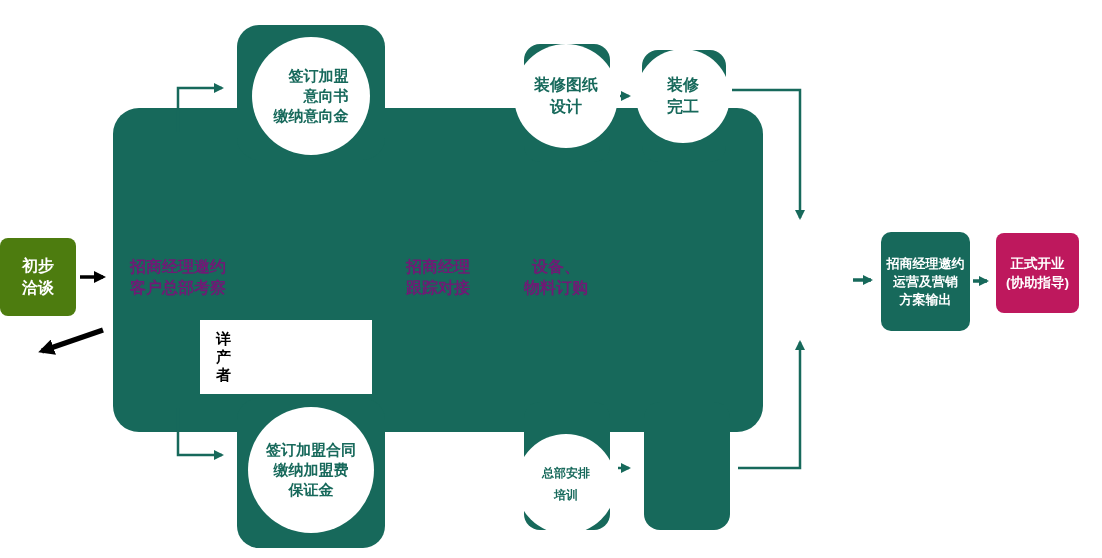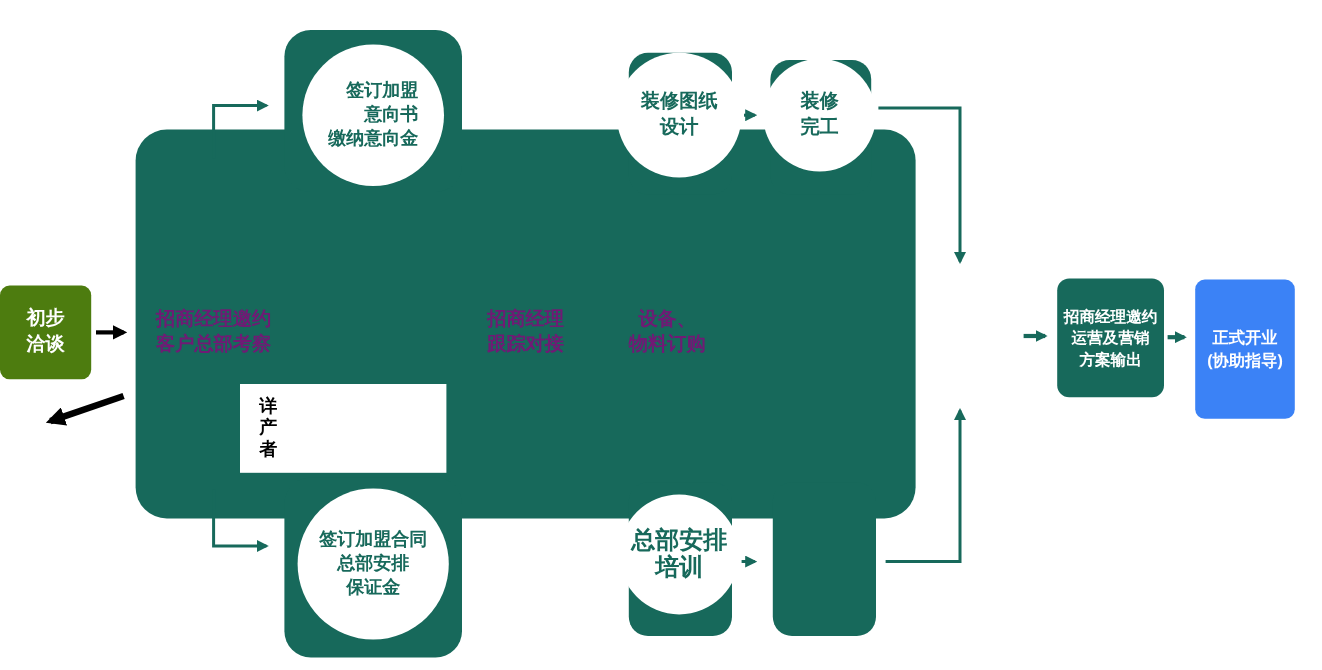--- a/index.html
+++ b/index.html
@@ -38,41 +38,41 @@
 
   .circle {
     position:absolute; z-index:2; background:#ffffff; border-radius:50%;
     display:flex; align-items:center; justify-content:center;
     text-align:center; color:#17695b; font-weight:bold; white-space:pre-line;
   }
   .c1 { left:252px; top:37px;  width:118px; height:118px; font-size:15px; line-height:20px;text-align:right; }
   .c2 { left:514px; top:44px;  width:104px; height:104px; font-size:16px; line-height:22px; }
   .c3 { left:636px; top:49px;  width:94px;  height:94px;  font-size:16px; line-height:22px; }
   .c4 { left:248px; top:407px; width:126px; height:126px; font-size:15px; line-height:20px; }
-  .c5 { left:516px; top:412px; width:100px; height:100px; font-size:20px; line-height:22px; }
+  .c5 { left:516px; top:434px; width:100px; height:100px; font-size:12px; line-height:22px; }
   .c6 { left:636px; top:418px; width:100px; height:100px; font-size:15px; line-height:21px; }
 
   .step {
     position:absolute; z-index:2; width:160px; top:256px;
     color:#701a75; font-weight:bold; font-size:16px; line-height:21px;
     text-align:center; white-space:pre-line;
   }
   .s1 { left:98px; }
   .s2 { left:358px; }
   .s3 { left:476px; }
   .s4 { left:593px; }
 
   .sidebox {
     position:absolute; z-index:2; color:#ffffff; font-weight:bold;
     display:flex; align-items:center; justify-content:center;
     text-align:center; white-space:pre-line;
   }
   .trial { left:763px; top:228px; width:86px; height:104px; font-size:13px;  line-height:18px; border-radius:10px; }
   .box2  { left:881px; top:232px; width:89px; height:99px;  font-size:13px;  line-height:18px; border-radius:10px; }
-  .box3  { left:996px; top:233px; width:83px; height:116px;  font-size:13.5px; line-height:19px; border-radius:8px; background:#3b82f6; }
+  .box3  { left:996px; top:233px; width:83px; height:80px;  font-size:13.5px; line-height:19px; border-radius:8px; background:#be185d; }
   .start { left:0;     top:238px; width:76px; height:78px;  font-size:16px;  line-height:22px; border-radius:8px; background:#4d7c0f; }
 
   .patch {
     position:absolute; left:200px; top:320px; width:172px; height:74px;
     background:#ffffff; z-index:2;
   }
   .annotation {
     position:absolute; left:216px; top:330px; z-index:3;
     color:#000000; font-size:15px; line-height:18px; font-weight:bold;
     white-space:pre-line;
@@ -125,21 +125,21 @@
 
   <div class="circle c1">签订加盟
 意向书
 缴纳意向金</div>
   <div class="circle c2">装修图纸
 设计</div>
   <div class="circle c3">装修
 完工</div>
 
   <div class="circle c4">签订加盟合同
-总部安排
+缴纳加盟费
 保证金</div>
   <div class="circle c5">总部安排
 培训</div>
 
   <div class="step s1">招商经理邀约
 客户总部考察</div>
   <div class="step s3">设备、
 物料订购</div>
   <div class="step s2">招商经理
 跟踪对接</div>

